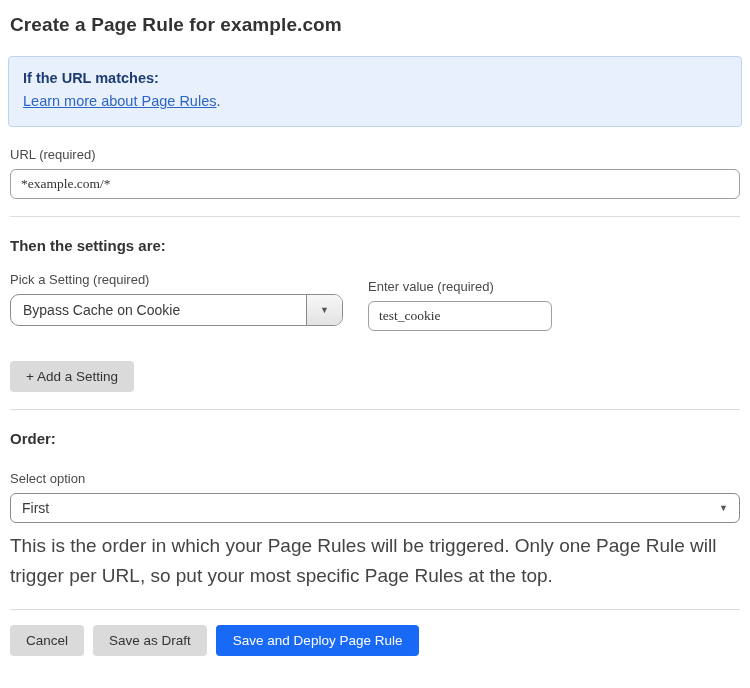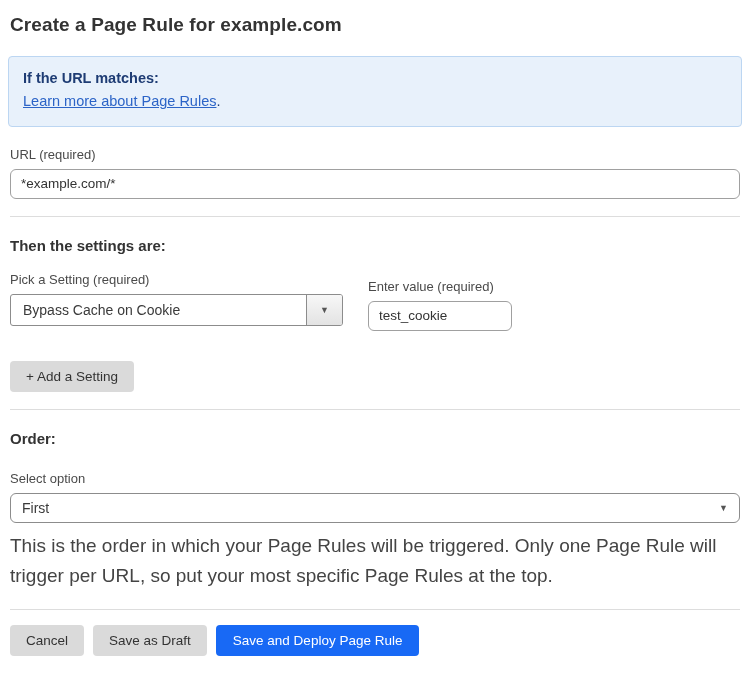--- a/index.html
+++ b/index.html
@@ -45,21 +45,21 @@
   }
 
   .text-input {
     display: block;
     width: 100%;
     height: 30px;
     border: 1px solid #a0a0a0;
     border-radius: 6px;
     padding: 0 10px;
     font-size: 13.5px;
-    font-family: Liberation Sans, sans-serif;
+    font-family: Liberation Serif, serif;
     color: #333;
     background: #fff;
     outline: none;
   }
 
   .hint-text {
     font-size: 13px;
     color: #555;
     margin-top: 6px;
   }
@@ -83,21 +83,21 @@
     margin-top: 18px;
   }
   .settings-col-left { width: 333px; }
   .settings-col-right { margin-left: 25px; margin-top: 7px; }
 
   .custom-select {
     display: flex;
     align-items: stretch;
     height: 32px;
     border: 1px solid #8c8c8c;
-    border-radius: 3px;
+    border-radius: 9px;
     background: #fff;
     overflow: hidden;
     cursor: pointer;
   }
   .custom-select .select-value {
     flex: 1;
     display: flex;
     align-items: center;
     padding: 0 12px;
     font-size: 14px;
@@ -107,21 +107,21 @@
     width: 36px;
     display: flex;
     align-items: center;
     justify-content: center;
     border-left: 1px solid #8c8c8c;
     background: linear-gradient(#f7f7f7, #e3e3e3);
     font-size: 9px;
     color: #555;
   }
 
-  .value-input { width: 144px; }
+  .value-input { width: 184px; }
 
   .btn {
     display: inline-block;
     border: none;
     border-radius: 4px;
     font-size: 13.5px;
     font-family: "Liberation Sans", "DejaVu Sans", sans-serif;
     cursor: pointer;
     line-height: 1;
   }

